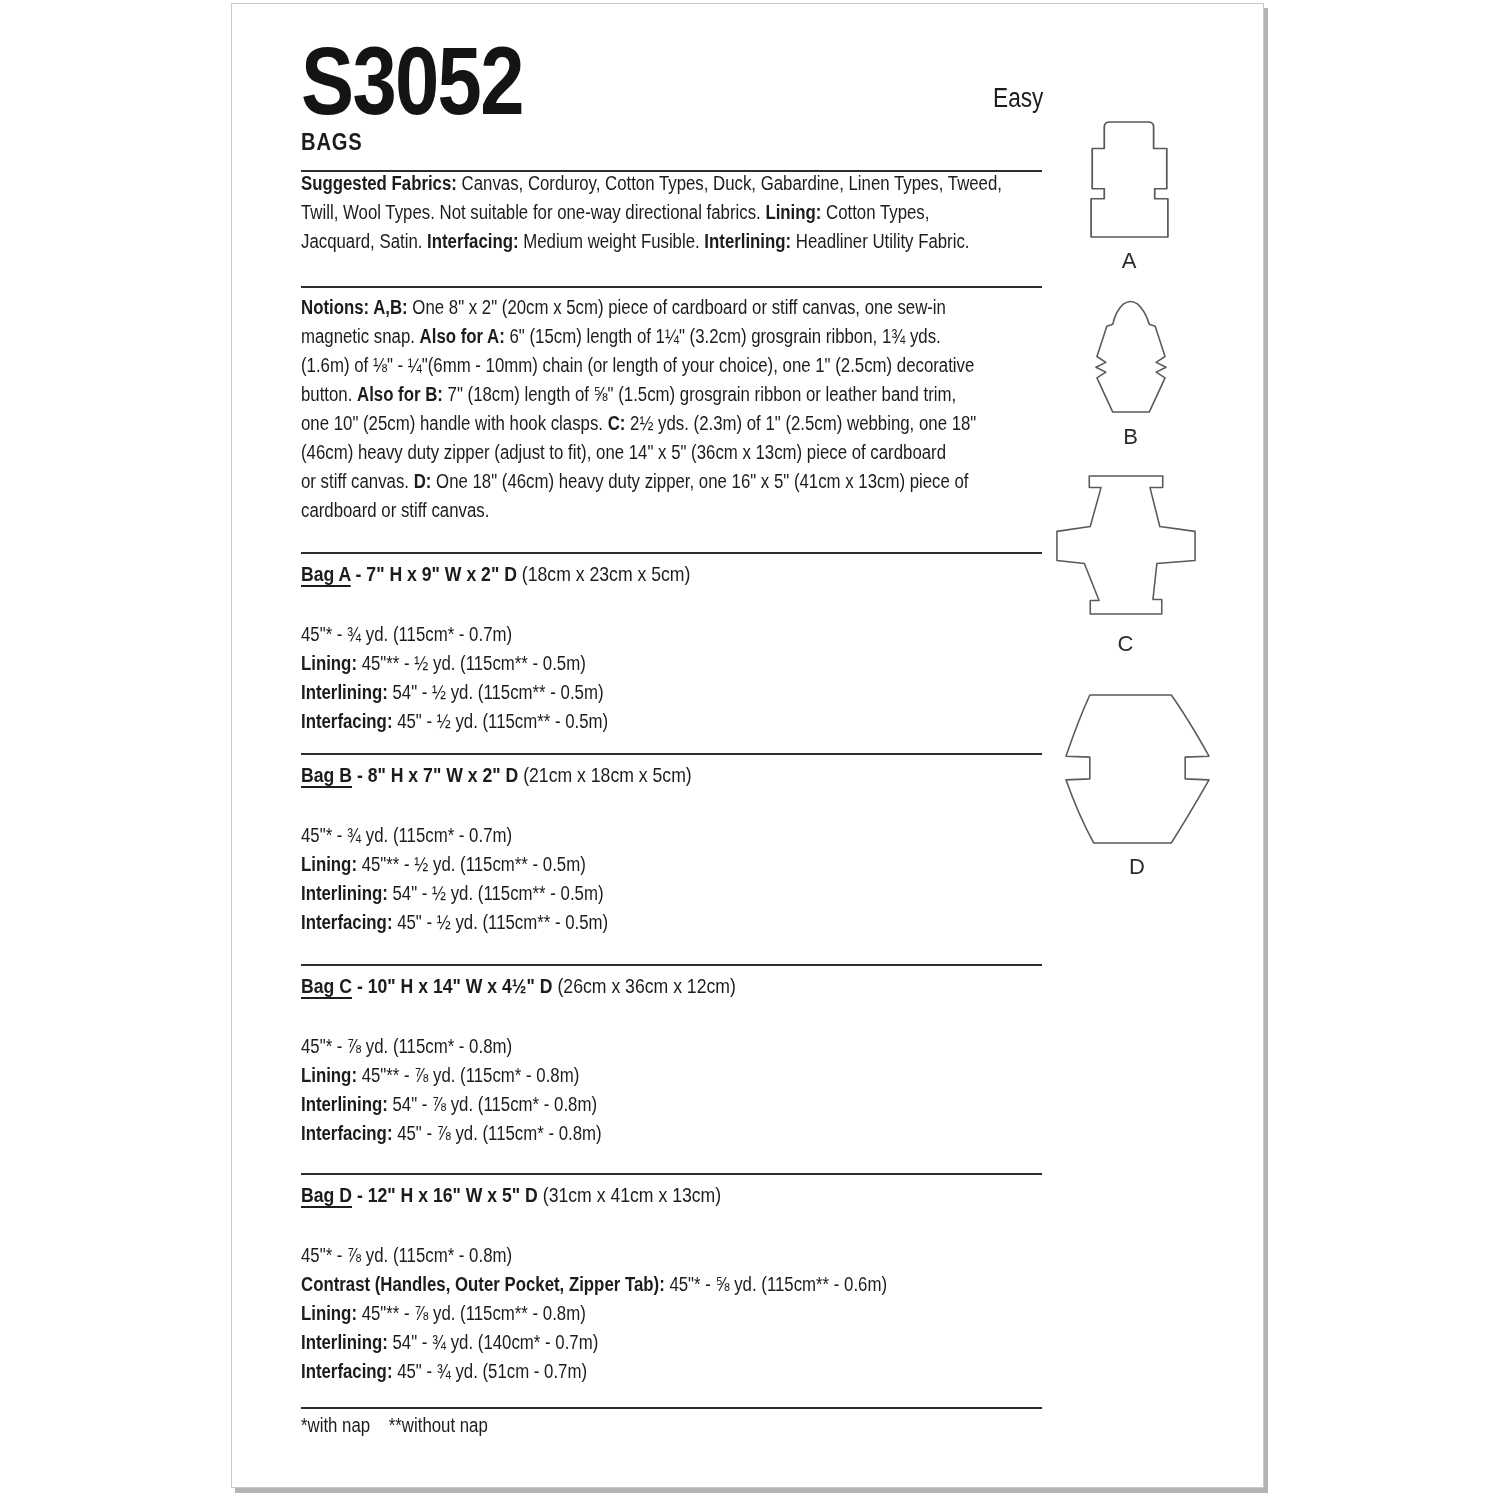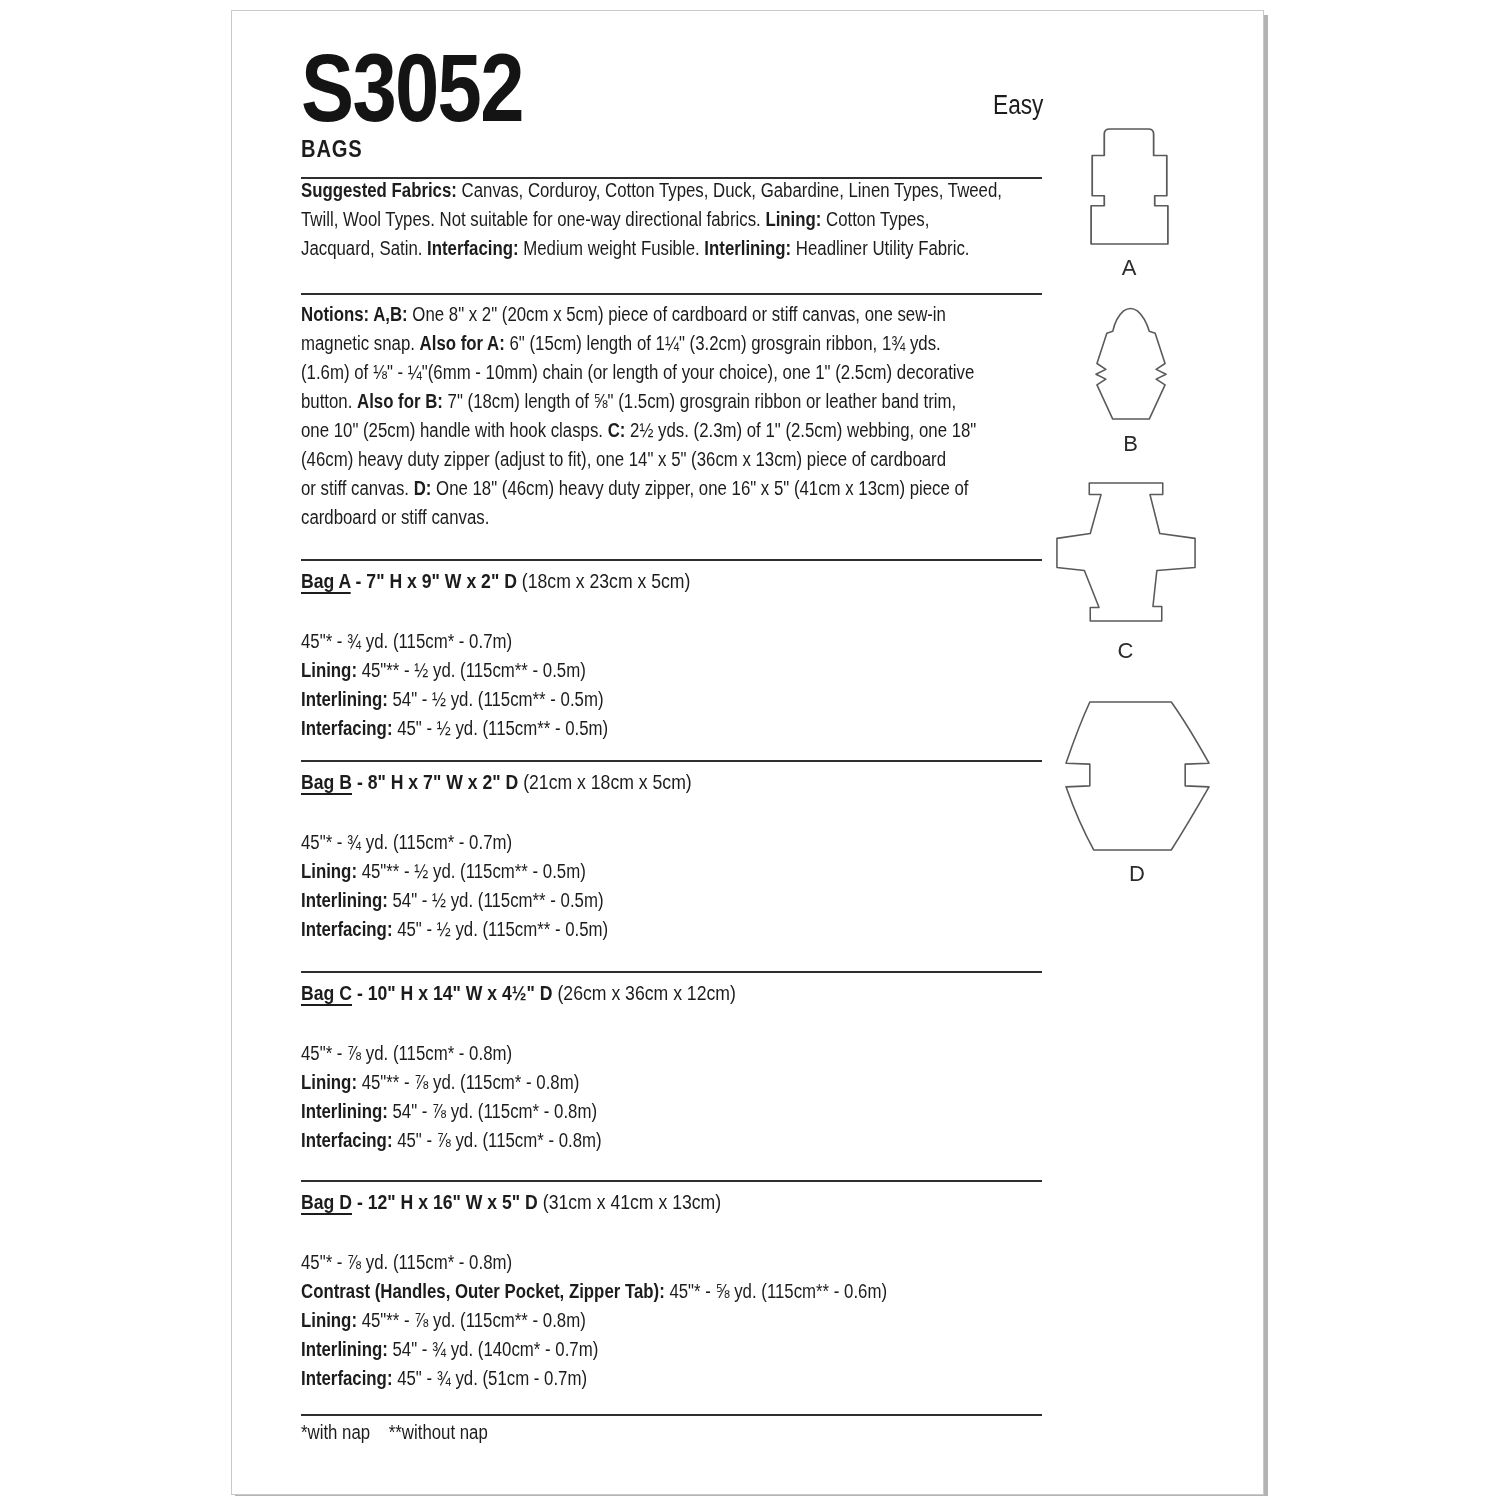--- a/index.html
+++ b/index.html
@@ -1,19 +1,19 @@
 <!DOCTYPE html>
 <html><head>
 <meta charset="utf-8">
 <style>
   html,body{margin:0;padding:0;background:#ffffff;width:1496px;height:1496px;
     font-family:"Liberation Sans",sans-serif;color:#1c1c1c;}
   .stage{position:relative;width:1496px;height:1496px;overflow:hidden;background:#fff;}
   .card{position:absolute;left:231px;top:3px;width:1031px;height:1483px;background:#fff;
-    border:1px solid #c9c9c9;box-shadow:4px 5px 0 #b3b3b3;margin-top:7px;}
+    border:1px solid #c9c9c9;box-shadow:4px 5px 0 #b3b3b3;}
   .cond{transform:scaleX(0.84);transform-origin:left top;}
   .title{position:absolute;left:69px;top:28px;font-size:97px;font-weight:700;line-height:1;
     letter-spacing:-2px;transform:scaleX(0.82);transform-origin:left top;color:#141414;white-space:nowrap;}
   .easy{position:absolute;left:761px;top:80px;font-size:27px;line-height:29px;white-space:nowrap;}
   .category{position:absolute;left:69px;top:125px;font-size:24px;font-weight:700;line-height:26px;
     letter-spacing:1px;white-space:nowrap;}
   .rule{position:absolute;left:69px;width:741px;height:2px;background:#2e2e2e;}
   .para{position:absolute;left:69px;width:741px;font-size:20px;line-height:29px;}
   .ln{display:block;white-space:pre;}
   .b{font-weight:700;}

